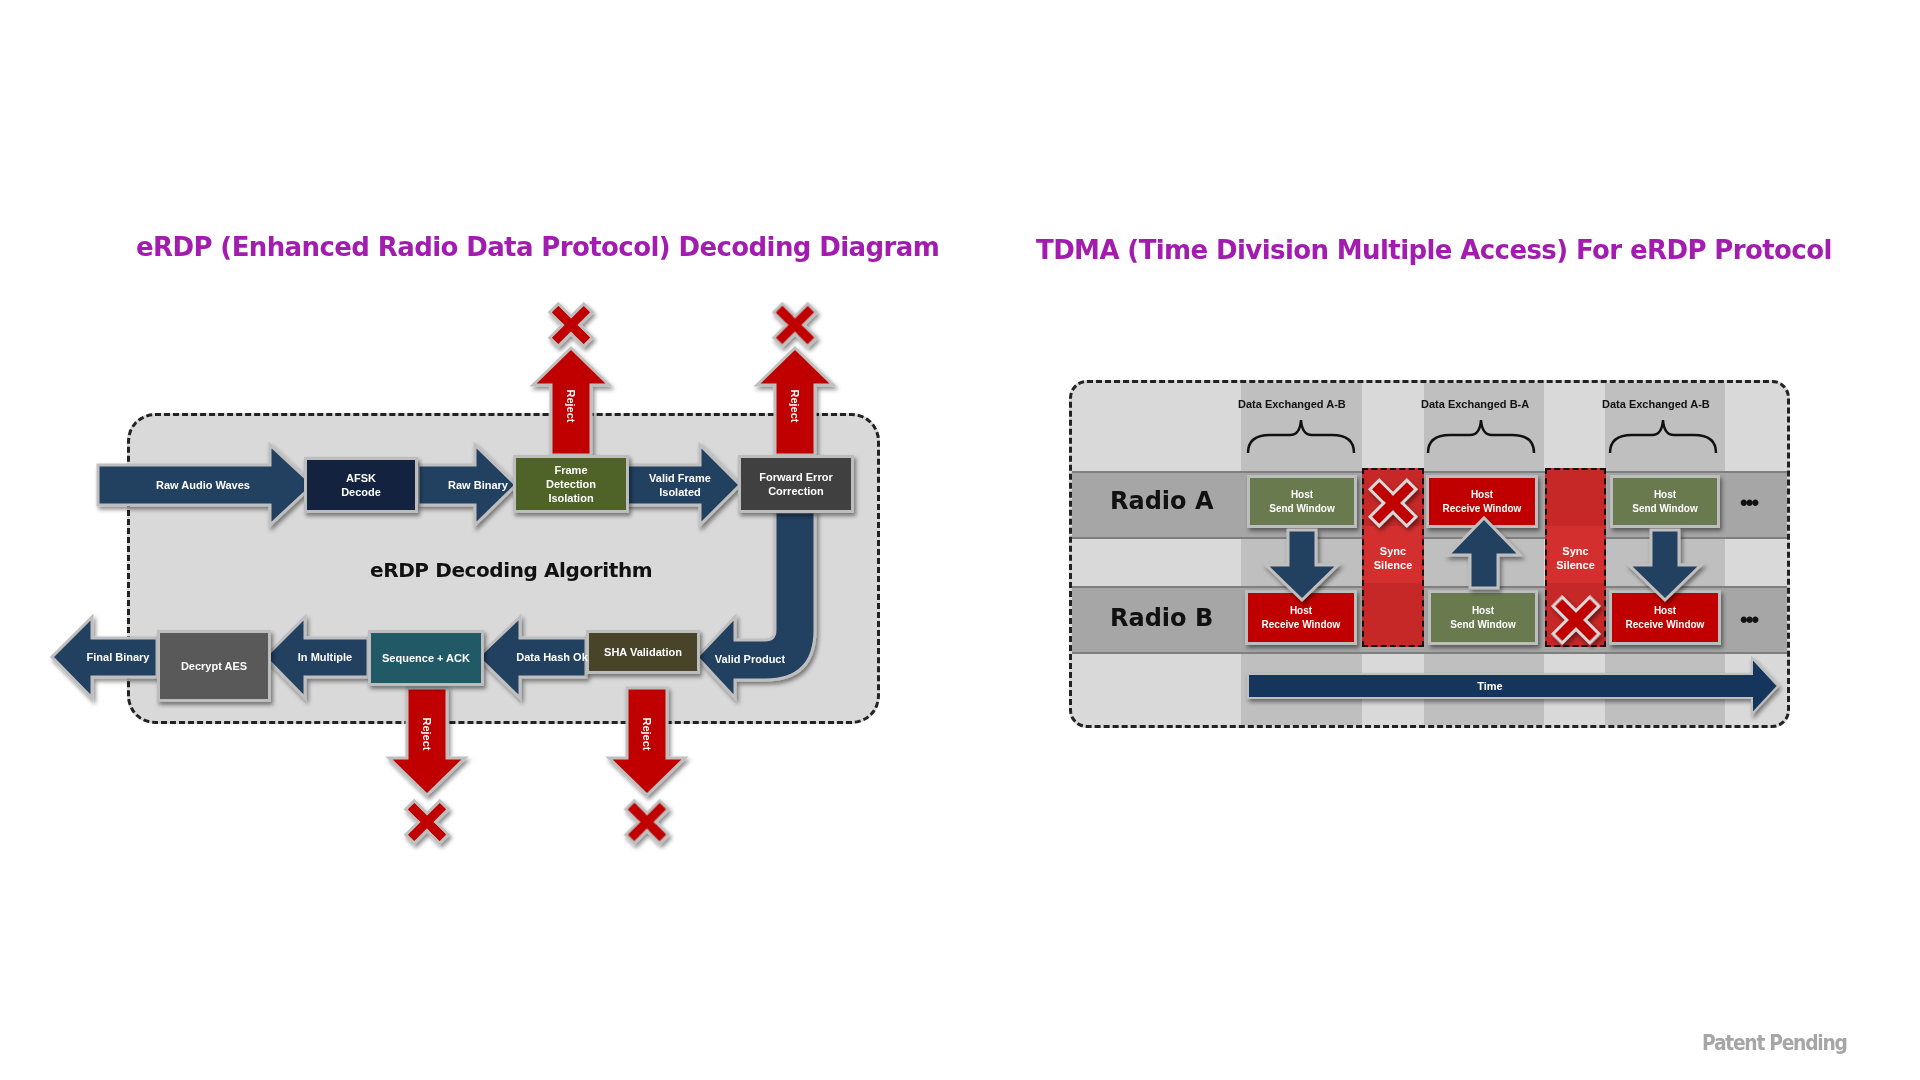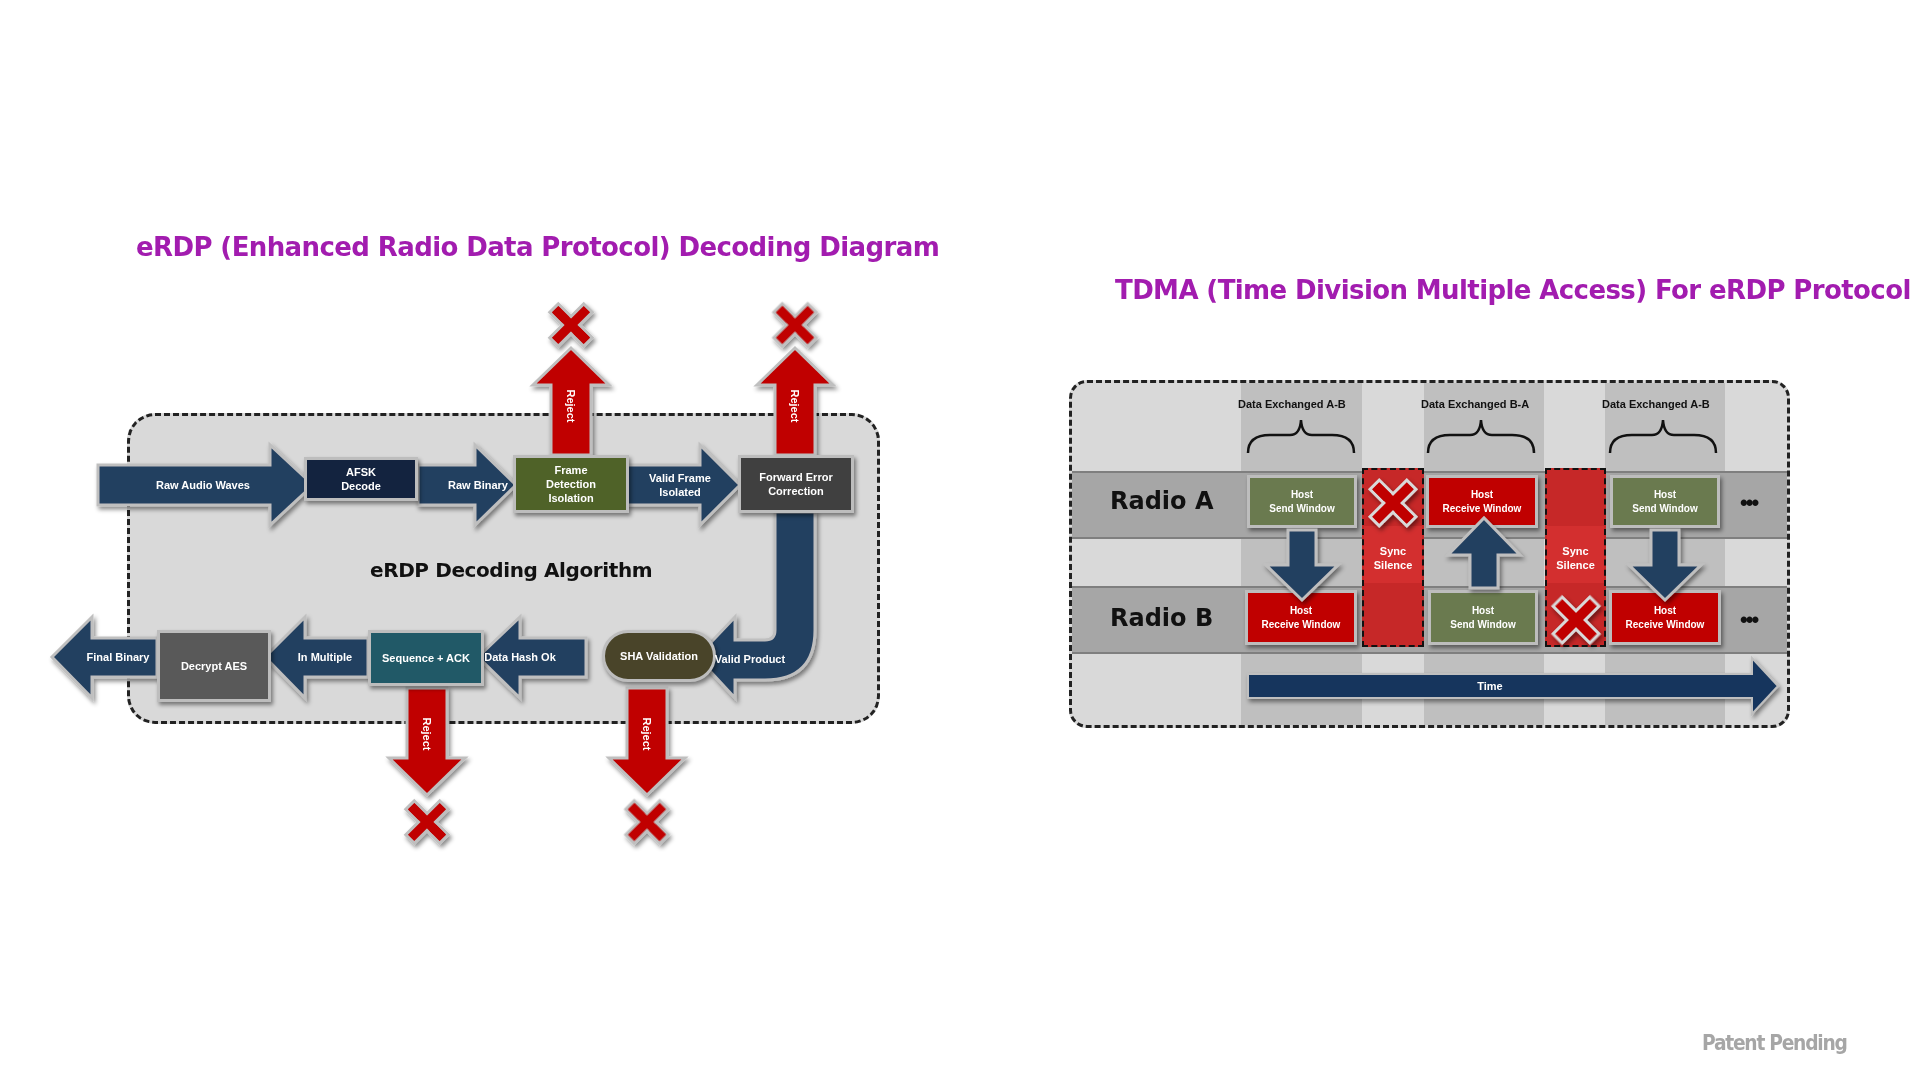--- a/index.html
+++ b/index.html
@@ -88,43 +88,43 @@
     <polygon points="368,638 305,638 305,617 265,657 305,698 305,677 368,677"></polygon>
     <polygon points="157,638 92,638 92,617 52,657 92,698 92,677 157,677"></polygon>
   </g>
 </svg>
 
 <div class="lbl" style="left:108px; top:470px; width:190px; height:30px;">Raw Audio Waves</div>
 <div class="lbl" style="left:400px; top:470px; width:90px; height:30px;margin-left:33px;">Raw Binary</div>
 <div class="lbl" style="left:630px; top:470px; width:100px; height:30px;">Valid Frame
 Isolated</div>
 
-<div class="abs box" style="left:304px; top:457px; width:114px; height:44px; background:#13233f;">AFSK
+<div class="abs box" style="left:304px; top:457px; width:114px; height:56px; background:#13233f;">AFSK
 Decode</div>
 <div class="abs box" style="left:513px; top:455px; width:116px; height:58px; background:#4f6228;">Frame
 Detection
 Isolation</div>
 <div class="abs box" style="left:738px; top:455px; width:116px; height:58px; background:#404040;">Forward Error
 Correction</div>
 
 <div class="abs box" style="left:157px; top:630px; width:114px; height:72px; background:#595959;">Decrypt AES</div>
 <div class="abs box" style="left:368px; top:630px; width:116px; height:56px; background:#215967;">Sequence + ACK</div>
-<div class="abs box" style="left:602px; top:630px; width:114px; height:52px; background:#494429;border-radius:28px;">SHA Validation</div>
+<div class="abs box" style="left:586px; top:630px; width:114px; height:44px; background:#494429;">SHA Validation</div>
 
 <div class="lbl" style="left:80px; top:643px; width:76px; height:28px;">Final Binary</div>
 <div class="lbl" style="left:285px; top:643px; width:80px; height:28px;">In Multiple</div>
-<div class="lbl" style="left:476px; top:643px; width:88px; height:28px;">Data Hash Ok</div>
+<div class="lbl" style="left:508px; top:643px; width:88px; height:28px;">Data Hash Ok</div>
 <div class="lbl" style="left:705px; top:645px; width:90px; height:28px;">Valid Product</div>
 
 <div class="vlabel" style="left:546px; top:400px; width:50px;">Reject</div>
 <div class="vlabel" style="left:770px; top:400px; width:50px;">Reject</div>
 <div class="vlabel" style="left:402px; top:728px; width:50px;">Reject</div>
 <div class="vlabel" style="left:622px; top:728px; width:50px;">Reject</div>
 
-<div class="abs title" style="left:1115px; top:235px;margin-top:40px;">TDMA (Time Division Multiple Access) For eRDP Protocol</div>
+<div class="abs title" style="left:1036px; top:235px;">TDMA (Time Division Multiple Access) For eRDP Protocol</div>
 
 <div class="abs container" style="left:1069px; top:380px; width:721px; height:348px; border-radius:18px; overflow:hidden;">
 
   <div class="abs" style="left:169px; top:0; width:121px; height:100%; background:#bfbfbf;"></div>
   <div class="abs" style="left:352px; top:0; width:120px; height:100%; background:#bfbfbf;"></div>
   <div class="abs" style="left:533px; top:0; width:120px; height:100%; background:#bfbfbf;"></div>
 
   <div class="abs" style="left:0; top:88px; width:100%; height:64px; background:#a6a6a6; border-top:2px solid #7f7f7f; border-bottom:2px solid #7f7f7f;"></div>
   <div class="abs" style="left:0; top:203px; width:100%; height:64px; background:#a6a6a6; border-top:2px solid #7f7f7f; border-bottom:2px solid #7f7f7f;"></div>
 </div>

